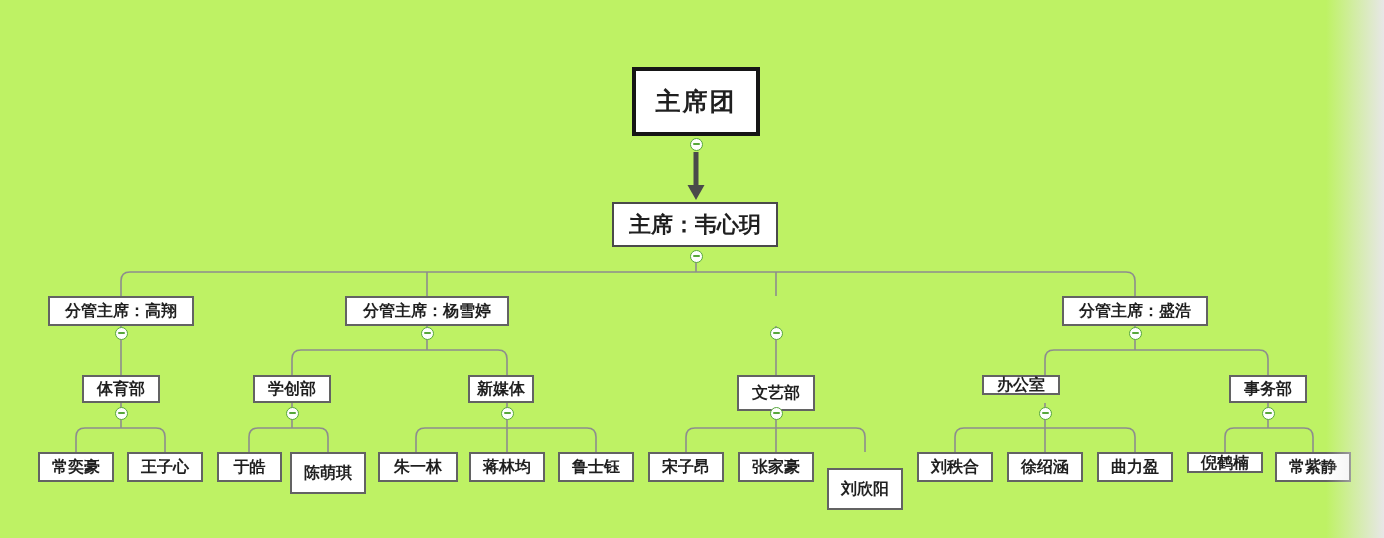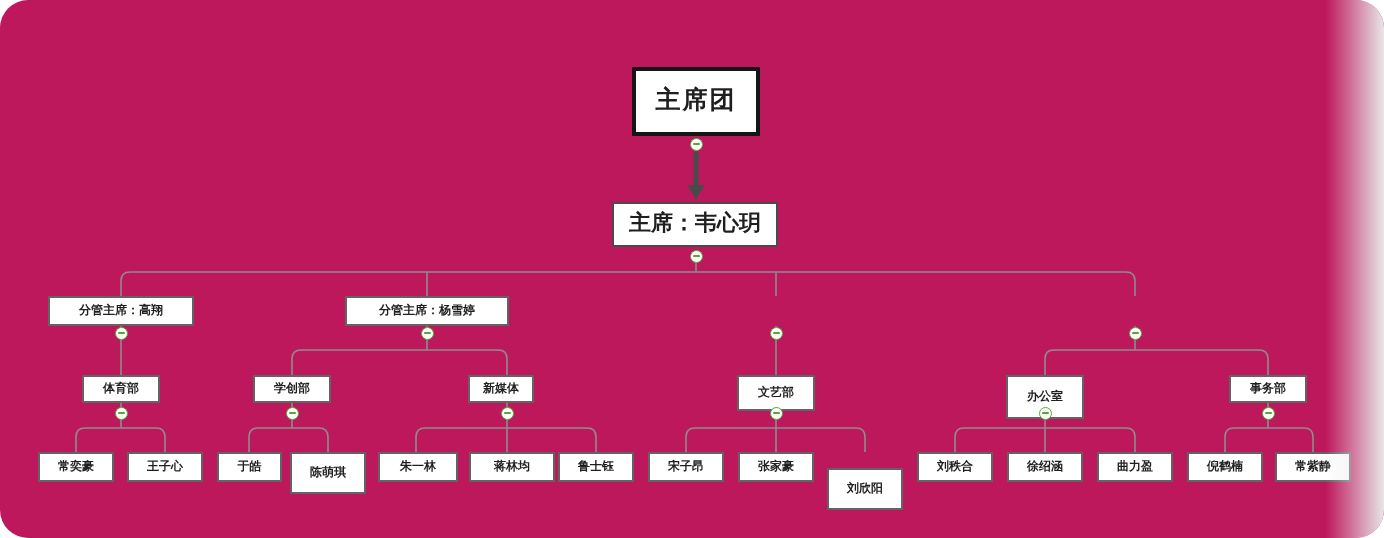--- a/index.html
+++ b/index.html
@@ -1,34 +1,33 @@
 <!DOCTYPE html>
 <html style="--connector: #8d8d8d; --box-border: #636363; --root-border: #161616; --arrow: #4a4a4a; --collapse-green: #56a73a; --node-bg: #ffffff; --text: #1f1f1f;"><head>
 <meta charset="utf-8">
 <style>
   html,body{margin:0;padding:0;background:#fff;}
   .canvas{
     position:relative;
     width:1384px;height:538px;
-    background:#be185d;
+    background:#bef264;
     overflow:hidden;
-    font-family:Liberation Mono, monospace;
+    font-family:Liberation Sans, sans-serif;
     color:var(--text,#1f1f1f);
-    border-radius:28px;
   }
   .wires{position:absolute;left:0;top:0;}
   .wire{fill:none;stroke:var(--connector,#8d8d8d);stroke-width:1.6;}
   .arrow-line{fill:none;stroke:var(--arrow,#4a4a4a);stroke-width:5;}
   .arrow-head{fill:var(--arrow,#4a4a4a);stroke:none;}
   .node{
     position:absolute;box-sizing:border-box;
     display:flex;align-items:center;justify-content:center;
     background:var(--node-bg,#fff);
     border:2px solid var(--box-border,#636363);
-    font-weight:bold;font-size:12px;line-height:1;
+    font-weight:bold;font-size:16px;line-height:1;
     white-space:nowrap;cursor:default;
   }
   .lv-root{border:4px solid var(--root-border,#161616);font-size:25px;letter-spacing:2px;}
   .lv-chair{border-width:2.5px;border-color:#4a4a4a;font-size:22px;}
   .collapse{
     position:absolute;box-sizing:border-box;
     width:13px;height:13px;margin:-6.5px 0 0 -6.5px;
     border:1.6px solid var(--collapse-green,#56a73a);
     border-radius:50%;background:#fdfefc;
     display:flex;align-items:center;justify-content:center;
@@ -84,42 +83,43 @@
     <path class="wire" d="M1268,403 V428"></path>
     <path class="wire" d="M1225,452 V437 Q1225,428 1234,428 H1304 Q1313,428 1313,437 V452"></path>
   </svg>
 
   <div class="node lv-root" style="left:632px;top:67px;width:128px;height:69px">主席团</div>
 
   <div class="node lv-chair" style="left:612px;top:202px;width:166px;height:45px">主席：韦心玥</div>
 
   <div class="node lv-branch" style="left:48px;top:296px;width:146px;height:30px">分管主席：高翔</div>
   <div class="node lv-branch" style="left:345px;top:296px;width:164px;height:30px">分管主席：杨雪婷</div>
+  <div class="node lv-branch" style="left:1062px;top:296px;width:146px;height:30px">分管主席：盛浩</div>
 
   <div class="node lv-dept" style="left:82px;top:375px;width:78px;height:28px">体育部</div>
   <div class="node lv-dept" style="left:253px;top:375px;width:78px;height:28px">学创部</div>
   <div class="node lv-dept" style="left:468px;top:375px;width:66px;height:28px">新媒体</div>
   <div class="node lv-dept" style="left:737px;top:375px;width:78px;height:36px">文艺部</div>
-  <div class="node lv-dept" style="left:1006px;top:375px;width:78px;height:44px">办公室</div>
+  <div class="node lv-dept" style="left:982px;top:375px;width:78px;height:20px">办公室</div>
   <div class="node lv-dept" style="left:1229px;top:375px;width:78px;height:28px">事务部</div>
 
   <div class="node lv-member" style="left:38px;top:452px;width:76px;height:30px">常奕豪</div>
   <div class="node lv-member" style="left:127px;top:452px;width:76px;height:30px">王子心</div>
   <div class="node lv-member" style="left:217px;top:452px;width:65px;height:30px">于皓</div>
   <div class="node lv-member" style="left:290px;top:452px;width:76px;height:42px">陈萌琪</div>
   <div class="node lv-member" style="left:378px;top:452px;width:80px;height:30px">朱一林</div>
-  <div class="node lv-member" style="left:469px;top:452px;width:86px;height:30px">蒋林均</div>
+  <div class="node lv-member" style="left:469px;top:452px;width:76px;height:30px">蒋林均</div>
   <div class="node lv-member" style="left:558px;top:452px;width:76px;height:30px">鲁士钰</div>
   <div class="node lv-member" style="left:648px;top:452px;width:76px;height:30px">宋子昂</div>
   <div class="node lv-member" style="left:738px;top:452px;width:76px;height:30px">张家豪</div>
   <div class="node lv-member" style="left:827px;top:468px;width:76px;height:42px">刘欣阳</div>
   <div class="node lv-member" style="left:917px;top:452px;width:76px;height:30px">刘秩合</div>
   <div class="node lv-member" style="left:1007px;top:452px;width:76px;height:30px">徐绍涵</div>
   <div class="node lv-member" style="left:1097px;top:452px;width:76px;height:30px">曲力盈</div>
-  <div class="node lv-member" style="left:1187px;top:452px;width:76px;height:30px">倪鹤楠</div>
+  <div class="node lv-member" style="left:1187px;top:452px;width:76px;height:21px">倪鹤楠</div>
   <div class="node lv-member" style="left:1275px;top:452px;width:76px;height:30px">常紫静</div>
 
   <span class="collapse" style="left:696px;top:144px">
       <span class="bar"></span>
     </span>
   <span class="collapse" style="left:696px;top:256px">
       <span class="bar"></span>
     </span>
   <span class="collapse" style="left:121px;top:333px">
       <span class="bar"></span>

